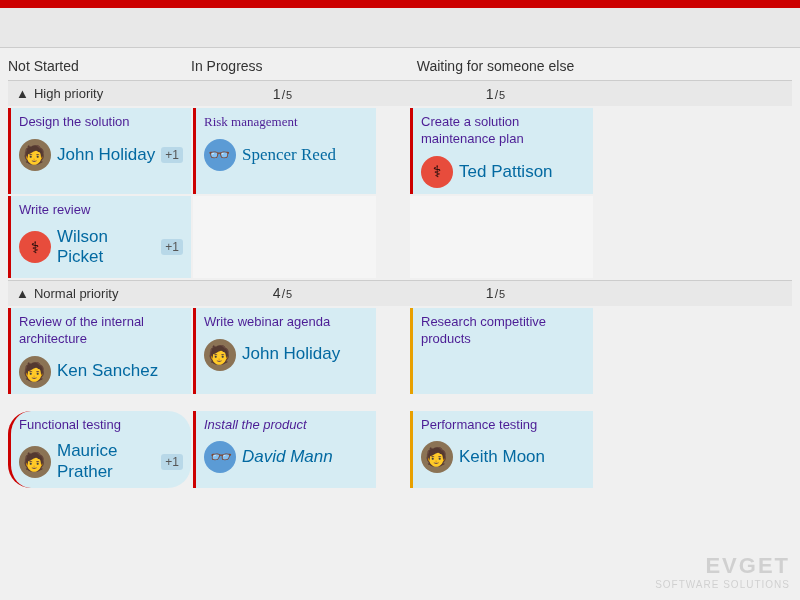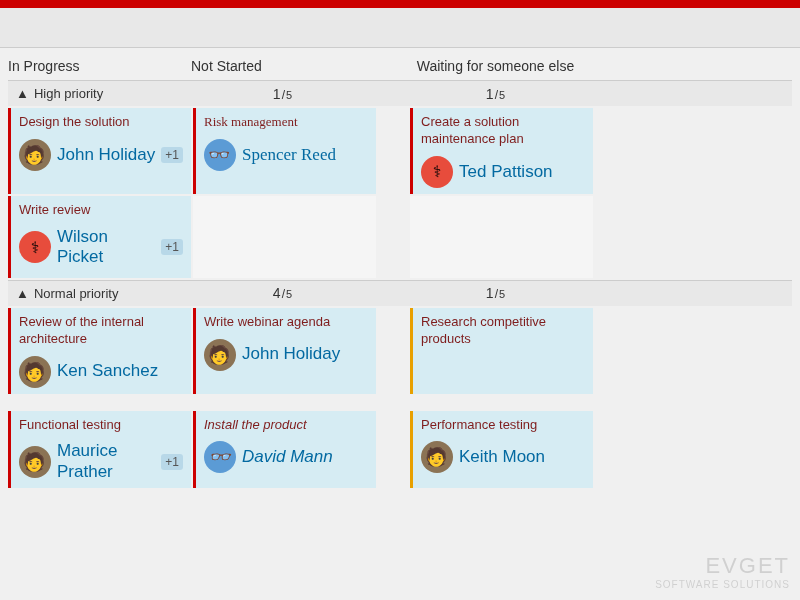--- a/index.html
+++ b/index.html
@@ -26,21 +26,21 @@
     .kanban-card {
       background: #d6ecf3;
       border-left: 3px solid #cc0000;
       padding: 6px 8px;
       min-height: 80px;
       position: relative;
     }
 
     .kanban-card .card-title {
       font-size: 13px;
-      color: #7f1d1d;
+      color: #4c1d95;
       margin-bottom: 8px;
       line-height: 1.3;
     }
 
     .card-footer {
       display: flex;
       align-items: center;
       gap: 6px;
     }
 
@@ -85,21 +85,21 @@
     .watermark {
       position: absolute;
       bottom: 10px;
       right: 10px;
       opacity: 0.3;
       text-align: right;
     }
 
     .watermark-top {
       font-size: 22px;
-      font-weight: normal;
+      font-weight: bold;
       color: #888;
       letter-spacing: 2px;
     }
 
     .watermark-bottom {
       font-size: 10px;
       color: #888;
       letter-spacing: 1px;
     }
 
@@ -117,24 +117,24 @@
 </head>
 <body>
 
 <div class="top-bar"></div>
 <div class="app-header"></div>
 
 <div style="padding: 10px 8px 0 8px; height: calc(600px - 48px); position: relative;">
 
   <div style="display: grid; grid-template-columns: 183px 183px 30px 183px; margin-bottom: 6px;">
     <div style="font-size:14px; color:#333;">
+      <span>Not Started</span>
+    </div>
+    <div style="font-size:14px; color:#333;">
       <span>In Progress</span>
-    </div>
-    <div style="font-size:14px; color:#333;">
-      <span>Not Started</span>
     </div>
     <div></div>
     <div style="font-size:14px; color:#333;text-align:center;">
       <span>Waiting for someone else</span>
     </div>
   </div>
 
   <div style="display: grid; grid-template-columns: 183px 183px 30px 183px; background:#e8e8e8; height:26px; align-items:center; margin-bottom:2px; border-top:1px solid #ccc;">
     <div style="display:flex; align-items:center; padding:0 8px; font-size:13px; color:#333;">
       <span style="margin-right:5px;">▲</span>
@@ -244,21 +244,21 @@
 
     <div class="kanban-card" style="min-height:82px; border-left-color:#e8a000;">
       <div class="card-title">Research competitive products</div>
       <div class="card-footer">
       </div>
     </div>
   </div>
 
   <div style="display: grid; grid-template-columns: 183px 183px 30px 183px; gap: 2px; margin-bottom:2px;">
 
-    <div class="kanban-card" style="min-height:75px;">
+    <div class="kanban-card" style="min-height:75px;border-radius:23px;">
       <div class="card-title">Functional testing</div>
       <div class="card-footer">
         <div class="avatar avatar-person">🧑</div>
         <div class="person-name">Maurice Prather</div>
         <div class="extra-count">+1</div>
       </div>
     </div>
 
     <div class="kanban-card" style="min-height:75px;font-style:italic;">
       <div class="card-title">Install the product</div>

